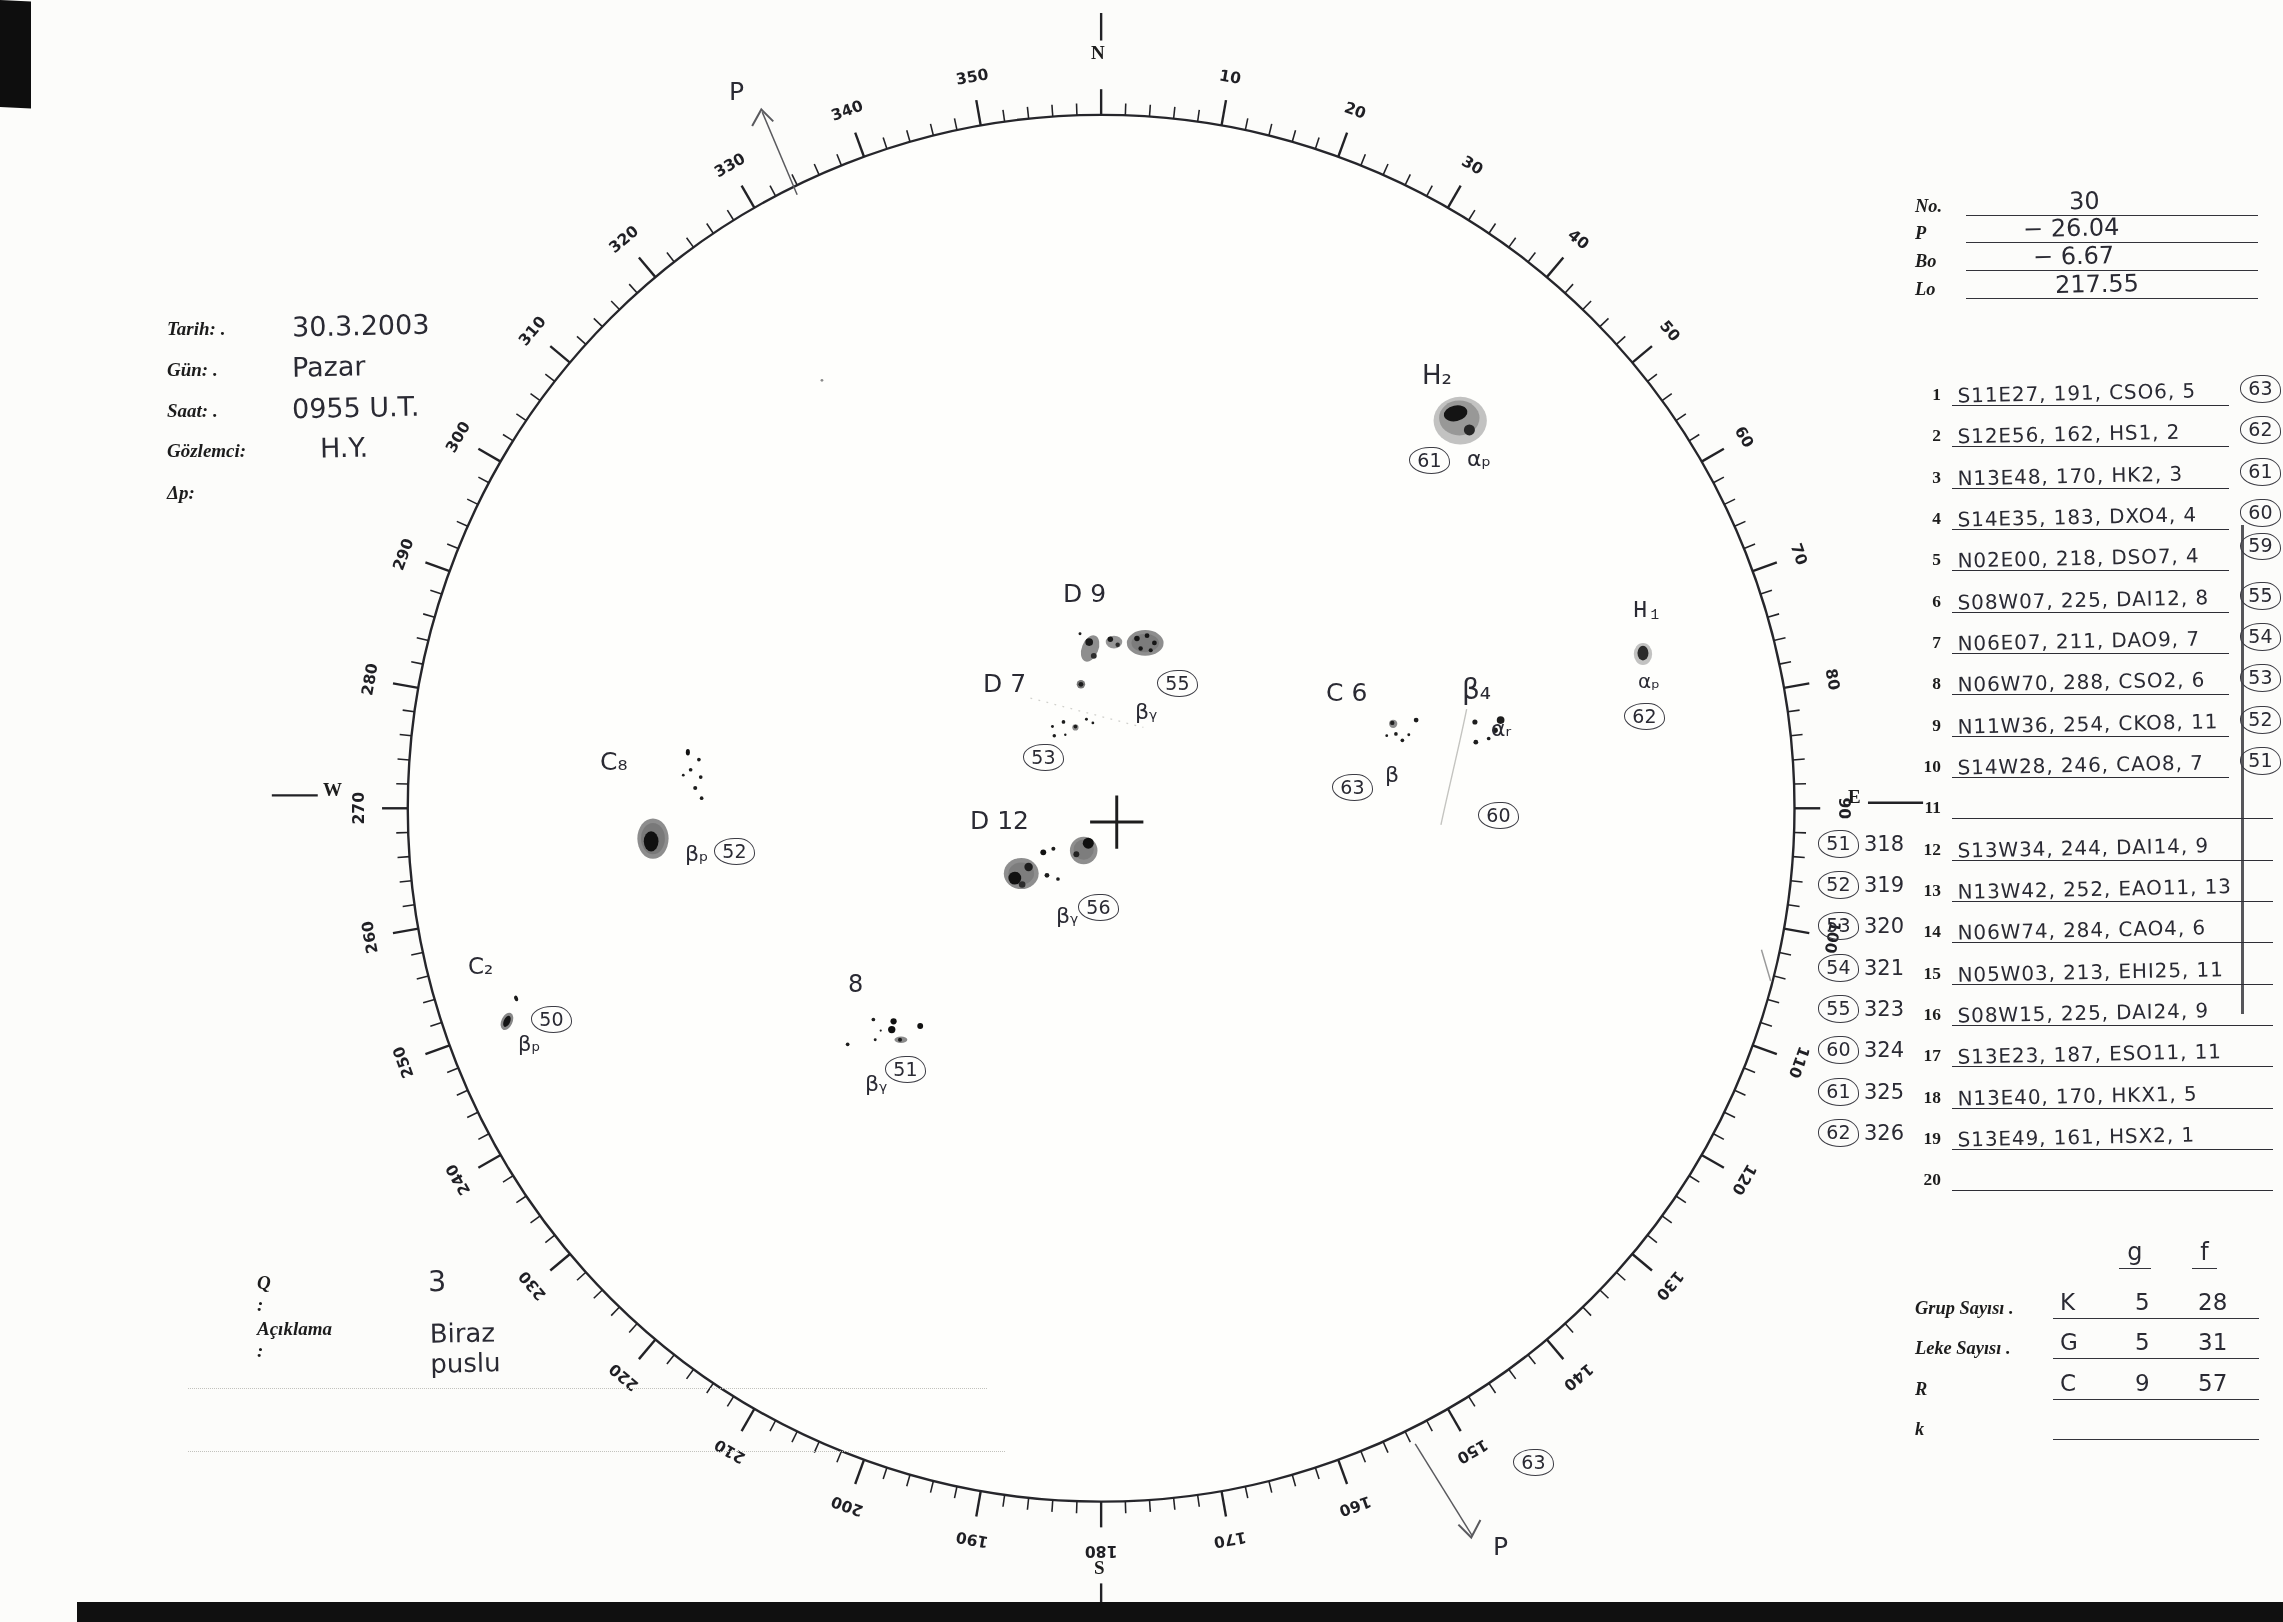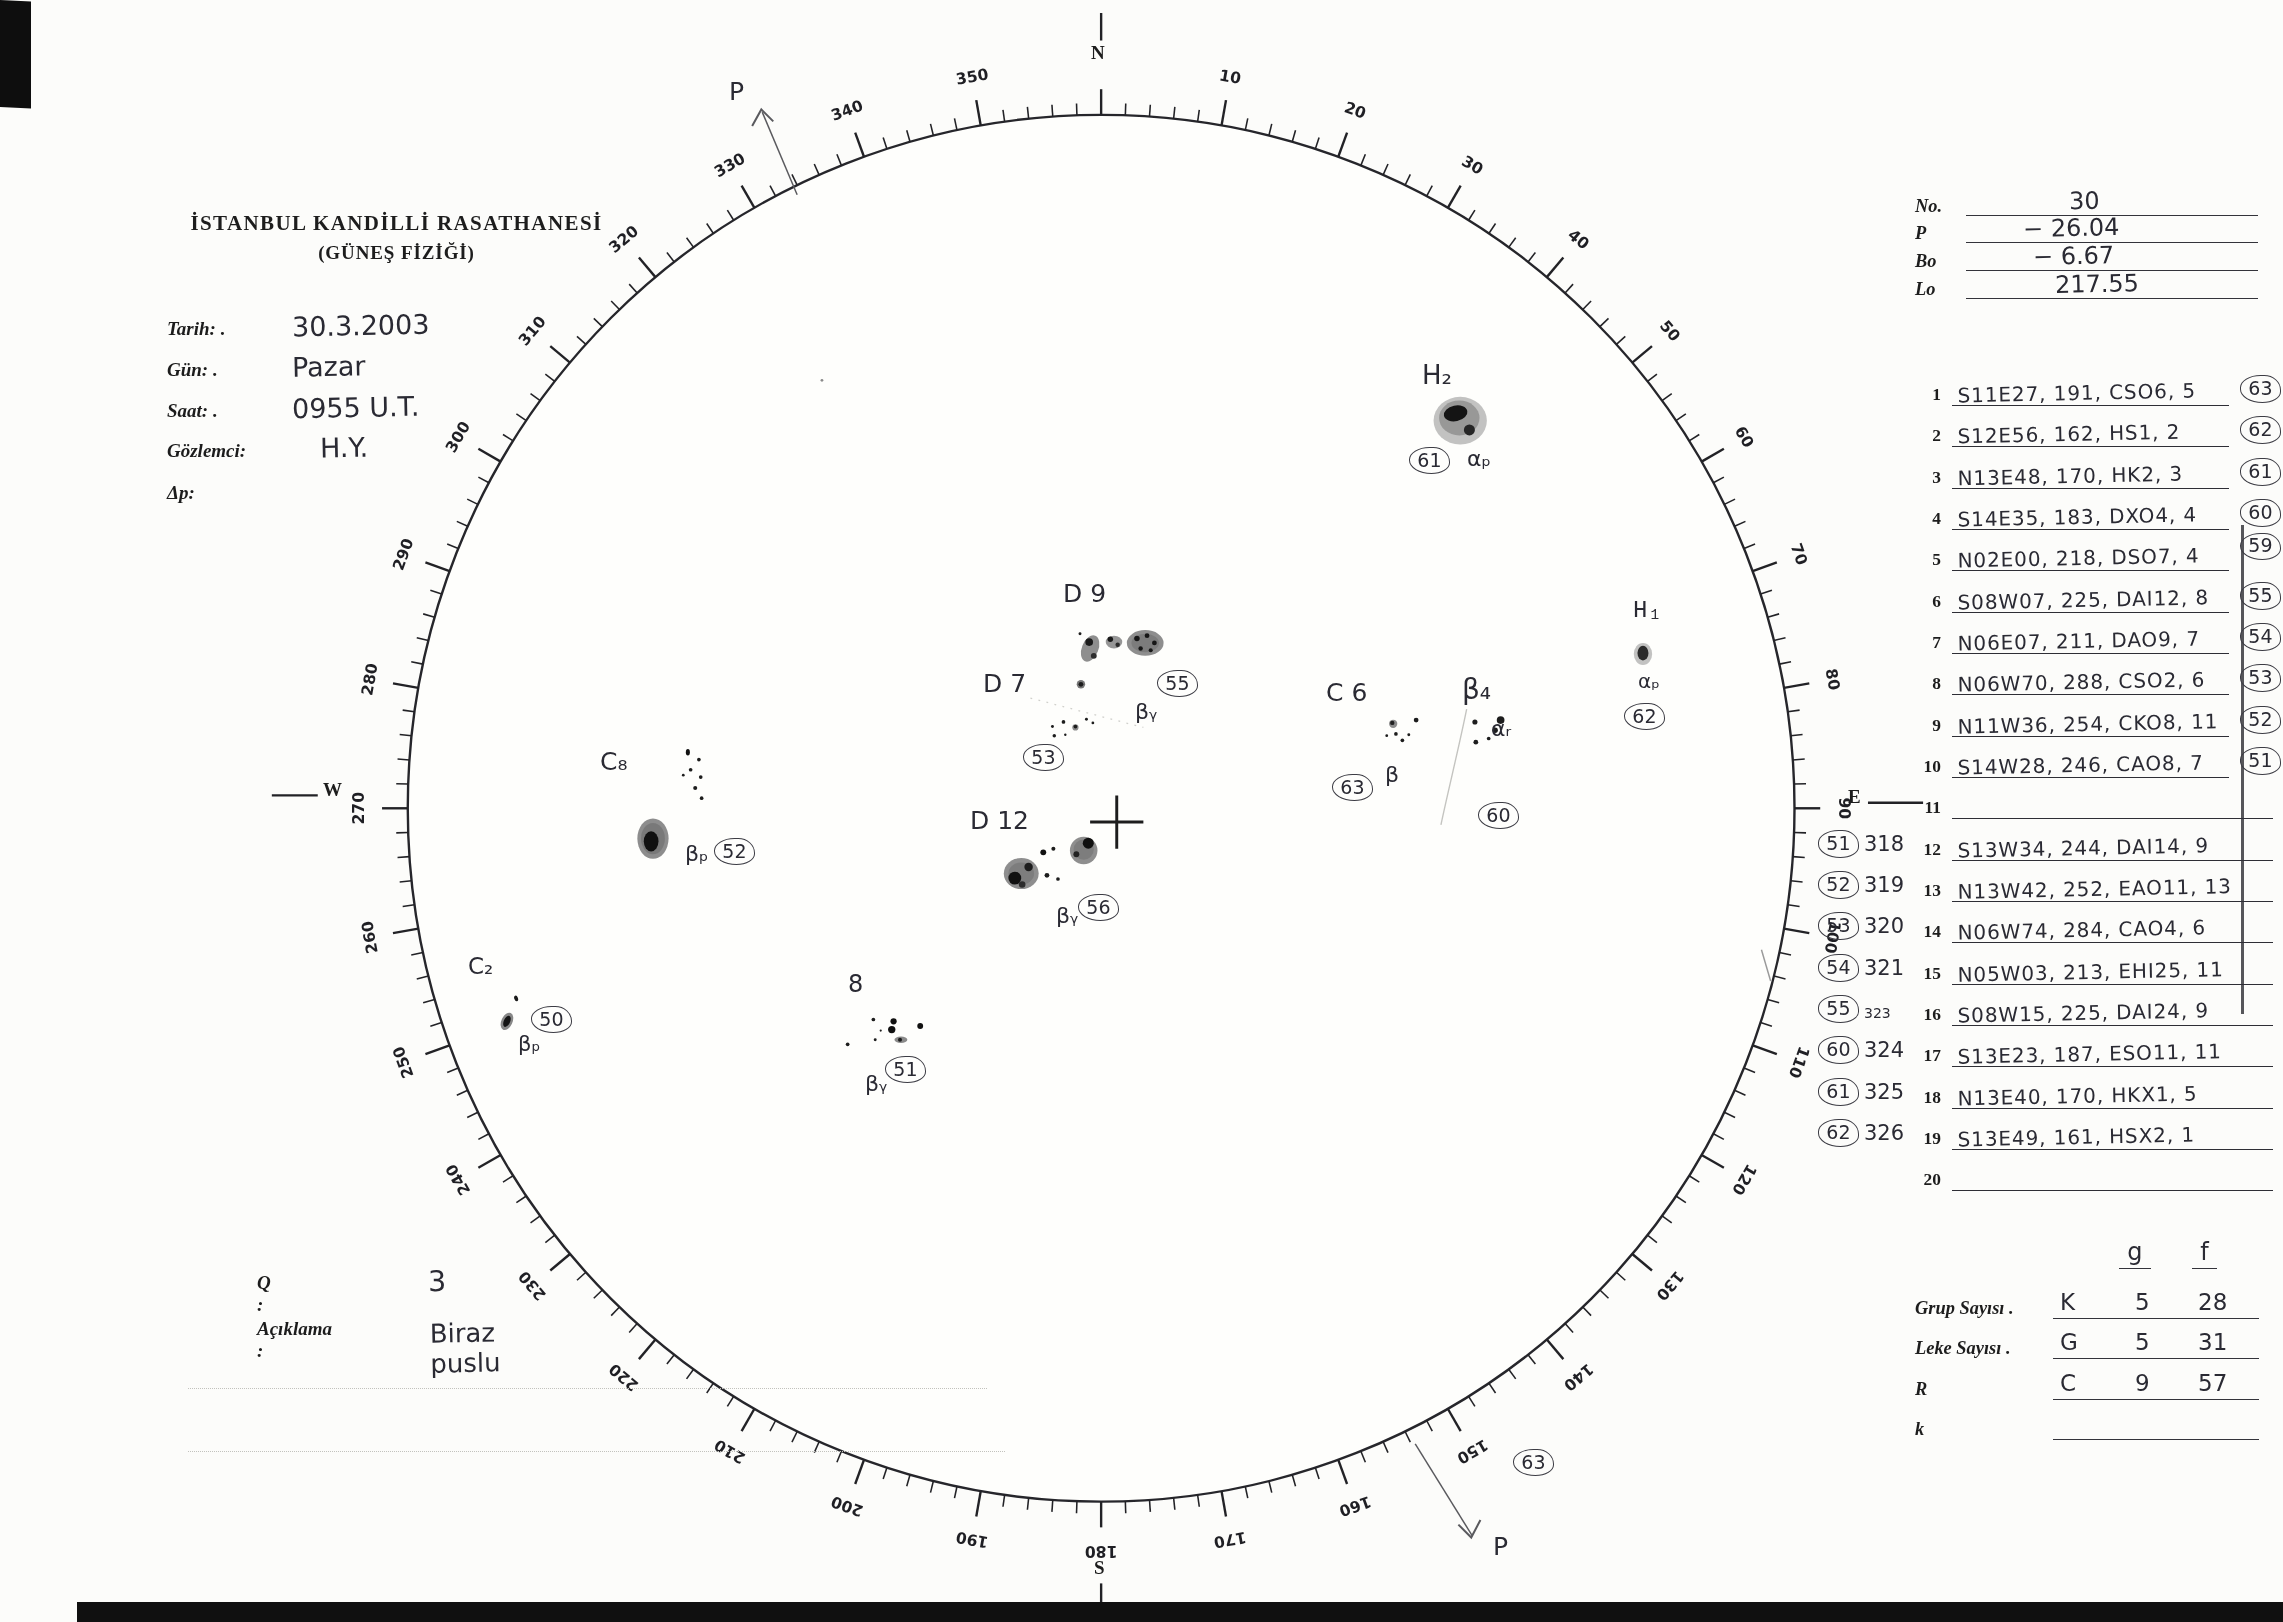--- a/index.html
+++ b/index.html
@@ -407,24 +407,20 @@
 
       <path d="M1918,1034 L1928,1068" stroke="#9a9a9a" stroke-width="1.6" fill="none"></path>
       <circle cx="895" cy="414" r="1.5" fill="#8a8a8a"></circle>
     </g>
   </svg>
 
   <div id="corner-blot" class="abs"></div>
   <div id="bottom-bar" class="abs"></div>
   <div id="edge-line" class="abs"></div>
 
-  <div id="header" class="abs">
-    <div class="h1">İSTANBUL KANDİLLİ RASATHANESİ</div>
-    <div class="h2">(GÜNEŞ FİZİĞİ)</div>
-  </div>
 
   <div id="meta" class="abs">
     <div class="mrow" style="top:0">
       <span class="mlab lab">Tarih: .</span>
       <span class="mval hand tilt">30.3.2003</span>
     </div>
     <div class="mrow" style="top:41px">
       <span class="mlab lab">Gün: .</span>
       <span class="mval hand tilt">Pazar</span>
     </div>
@@ -616,21 +612,21 @@
     <div class="trow" style="left: 1915px; top: 949px;">
       <span class="circled hand" style="position: absolute; left: -97px; bottom: 7.3px;">54</span>
       <span class="hand" style="position: absolute; left: -51px; bottom: 9.2px; font-size: 21px;">321</span>
       <span class="rnum">15</span>
       <span class="entry" style="width: 321px;">
         <span class="hand etext tilt">N05W03, 213, EHI25, 11</span>
       </span>
     </div>
     <div class="trow" style="left: 1915px; top: 990px;">
       <span class="circled hand" style="position: absolute; left: -97px; bottom: 7.3px;">55</span>
-      <span class="hand" style="position: absolute; left: -51px; bottom: 9.2px; font-size: 14px;">323</span>
+      <span class="hand" style="position: absolute; left: -51px; bottom: 9.2px; font-size: 21px;">323</span>
       <span class="rnum">16</span>
       <span class="entry" style="width: 321px;">
         <span class="hand etext tilt">S08W15, 225, DAI24, 9</span>
       </span>
     </div>
     <div class="trow" style="left: 1915px; top: 1031px;">
       <span class="circled hand" style="position: absolute; left: -97px; bottom: 7.3px;">60</span>
       <span class="hand" style="position: absolute; left: -51px; bottom: 9.2px; font-size: 21px;">324</span>
       <span class="rnum">17</span>
       <span class="entry" style="width: 321px;">

